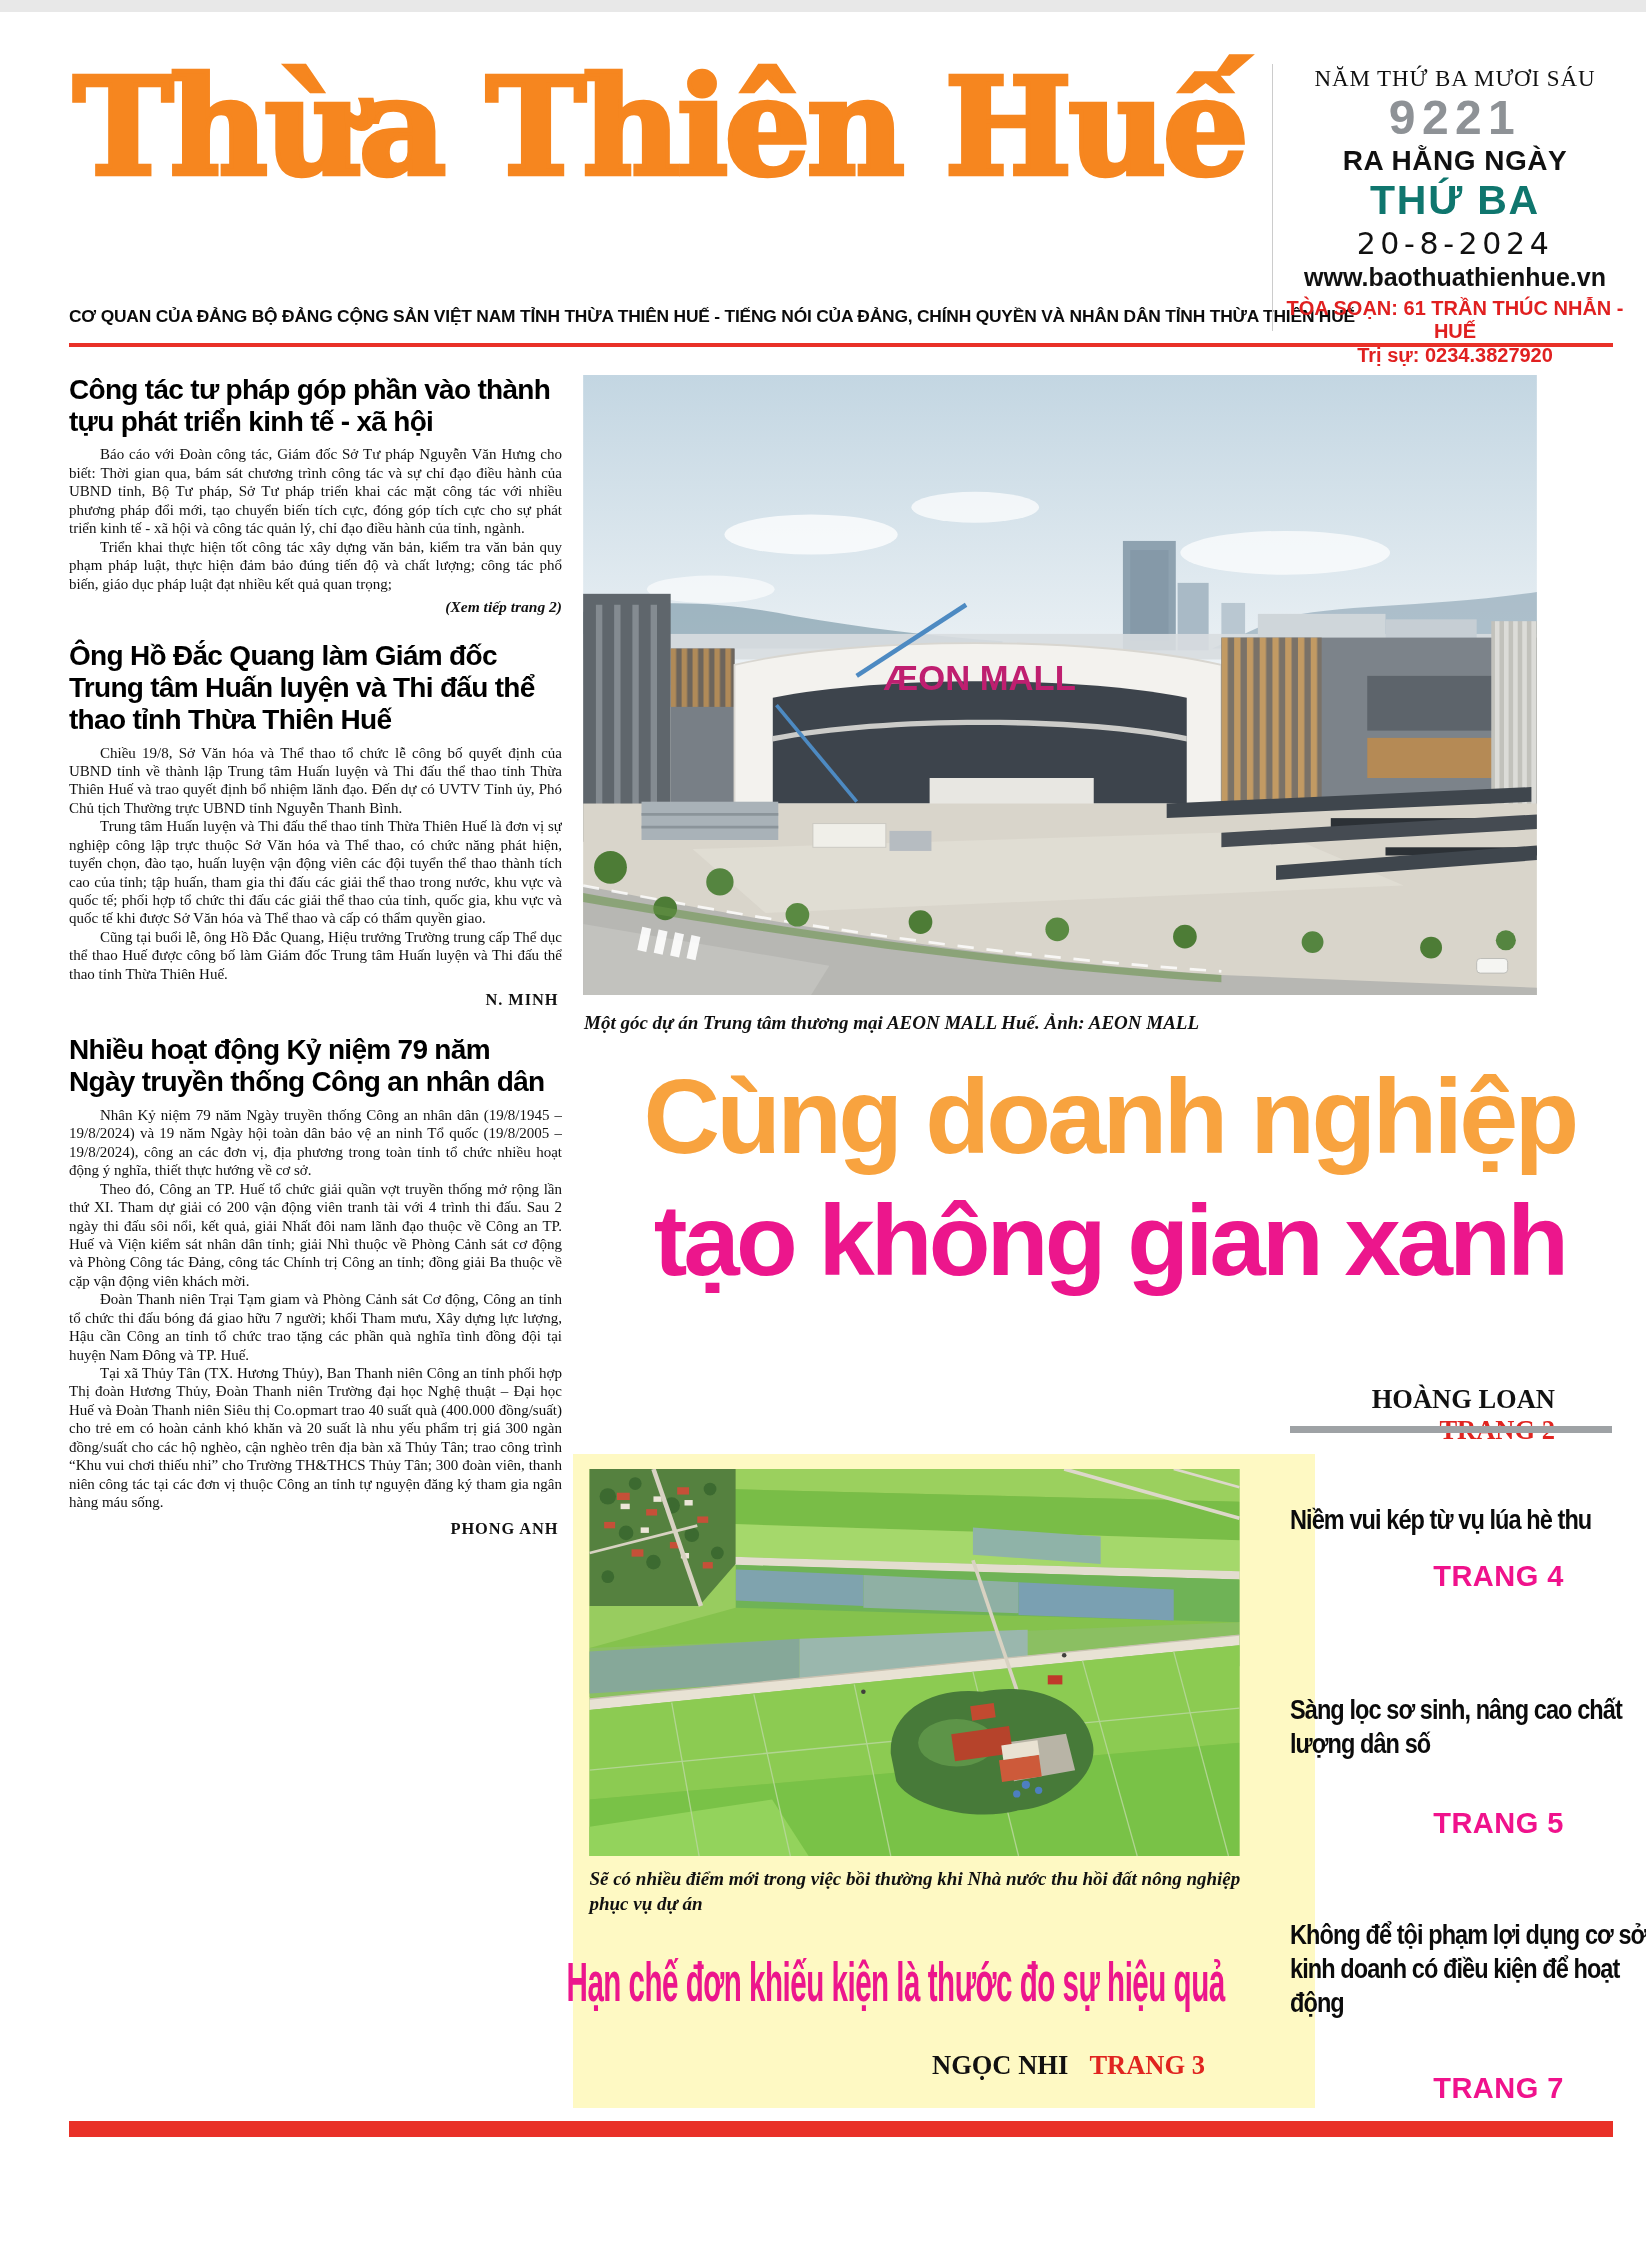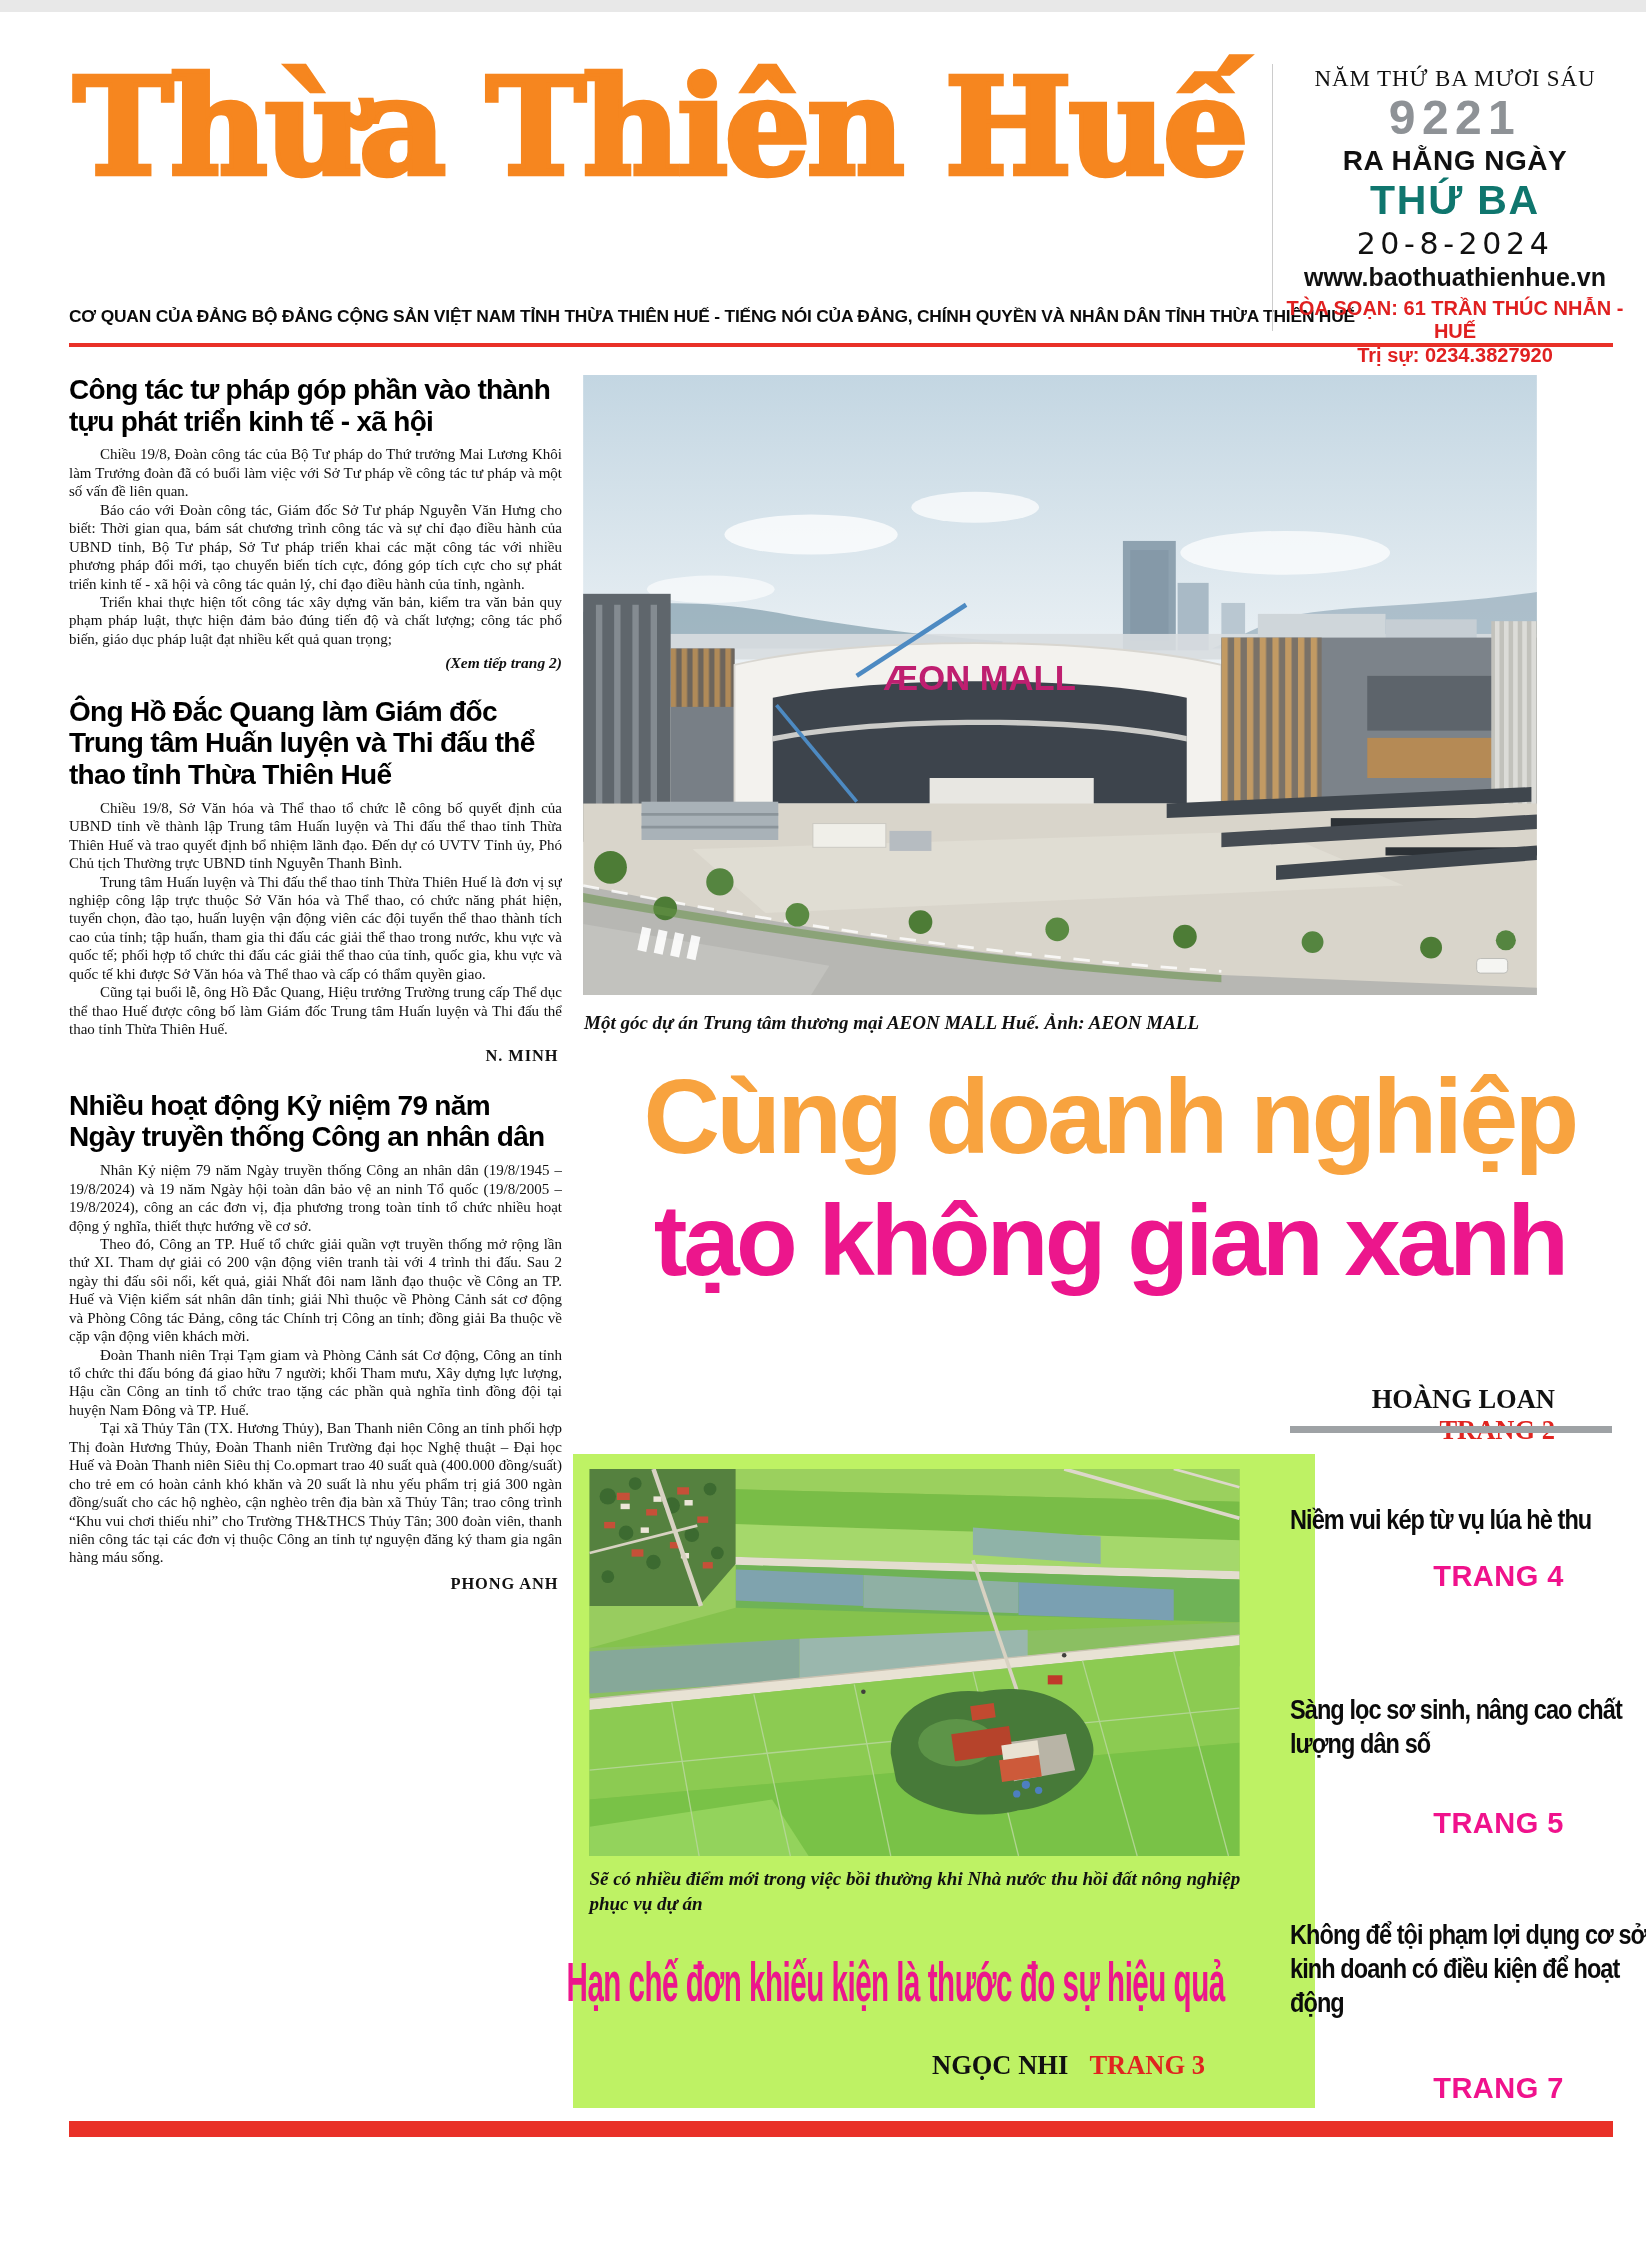--- a/index.html
+++ b/index.html
@@ -44,21 +44,21 @@
   .headline1{position:absolute;left:582px;top:1047px;width:1055px;text-align:center;
     font-family:"Liberation Sans",sans-serif;font-weight:900;}
   .headline1 .l1{display:block;font-size:106px;line-height:1.08;letter-spacing:-3.7px;color:#F8A33F;}
   .headline1 .l2{display:block;font-size:101px;line-height:1.08;letter-spacing:-3.7px;color:#EC168C;margin-top:12.8px;}
   .byline1{position:absolute;left:1261px;top:1372px;width:294px;text-align:right;
     font-size:26.5px;font-weight:bold;}
   .byline1 .pg{color:#E02420;margin-left:12.8px;}
   .gray-rule{position:absolute;left:1290px;top:1414px;width:322px;height:7.3px;background:#9EA2A5;}
 
   
-  .feature-box{position:absolute;left:573px;top:1442px;width:742px;height:654px;background:#bef264;}
+  .feature-box{position:absolute;left:573px;top:1442px;width:742px;height:654px;background:#fef9c3;}
   .photo2{position:absolute;left:16.4px;top:14.6px;width:651px;height:387px;overflow:hidden;}
   .caption2{position:absolute;left:16.4px;top:413px;width:685px;
     font-size:19px;font-weight:bold;font-style:italic;line-height:1.3;}
   .feature-headline{position:absolute;left:0;top:512px;width:100%;text-align:left;}
   .feature-headline span{display:inline-block;font-family:"Liberation Sans",sans-serif;
     font-weight:900;font-size:29px;letter-spacing:-0.5px;color:#EC168C;
     transform:scale(1.02,1.9);transform-origin:center center;white-space:nowrap;}
   .byline2{position:absolute;left:0;top:596px;width:632px;text-align:right;font-size:26.5px;font-weight:bold;}
   .byline2 .pg{color:#E02420;margin-left:14.6px;}
 
@@ -93,21 +93,20 @@
     <div class="info-address">TÒA SOẠN: 61 TRẦN THÚC NHẪN - HUẾ</div>
     <div class="info-phone">Trị sự: 0234.3827920</div>
   </div>
 
   <div class="header-rule"></div>
 
   <div class="left-col">
 
     <div class="article">
       <h2 class="article-title headline-sans">Công tác tư pháp góp phần vào thành tựu phát triển kinh tế - xã hội</h2>
-      <p class="body-p">Chiều 19/8, Đoàn công tác của Bộ Tư pháp do Thứ trưởng Mai Lương Khôi làm Trưởng đoàn đã có buổi làm việc với Sở Tư pháp về công tác tư pháp và một số vấn đề liên quan.</p>
       <p class="body-p">Báo cáo với Đoàn công tác, Giám đốc Sở Tư pháp Nguyễn Văn Hưng cho biết: Thời gian qua, bám sát chương trình công tác và sự chỉ đạo điều hành của UBND tỉnh, Bộ Tư pháp, Sở Tư pháp triển khai các mặt công tác với nhiều phương pháp đổi mới, tạo chuyển biến tích cực, đóng góp tích cực cho sự phát triển kinh tế - xã hội và công tác quản lý, chỉ đạo điều hành của tỉnh, ngành.</p>
       <p class="body-p">Triển khai thực hiện tốt công tác xây dựng văn bản, kiểm tra văn bản quy phạm pháp luật, thực hiện đảm bảo đúng tiến độ và chất lượng; công tác phổ biến, giáo dục pháp luật đạt nhiều kết quả quan trọng;</p>
       <p class="continuation">(Xem tiếp trang 2)</p>
     </div>
 
     <div class="article">
       <h2 class="article-title headline-sans">Ông Hồ Đắc Quang làm Giám đốc Trung tâm Huấn luyện và Thi đấu thể thao tỉnh Thừa Thiên Huế</h2>
       <p class="body-p">Chiều 19/8, Sở Văn hóa và Thể thao tổ chức lễ công bố quyết định của UBND tỉnh về thành lập Trung tâm Huấn luyện và Thi đấu thể thao tỉnh Thừa Thiên Huế và trao quyết định bổ nhiệm lãnh đạo. Đến dự có UVTV Tỉnh ủy, Phó Chủ tịch Thường trực UBND tỉnh Nguyễn Thanh Bình.</p>
       <p class="body-p">Trung tâm Huấn luyện và Thi đấu thể thao tỉnh Thừa Thiên Huế là đơn vị sự nghiệp công lập trực thuộc Sở Văn hóa và Thể thao, có chức năng phát hiện, tuyển chọn, đào tạo, huấn luyện vận động viên các đội tuyển thể thao thành tích cao của tỉnh; tập huấn, tham gia thi đấu các giải thể thao trong nước, khu vực và quốc tế; phối hợp tổ chức thi đấu các giải thể thao của tỉnh, quốc gia, khu vực và quốc tế khi được Sở Văn hóa và Thể thao và cấp có thẩm quyền giao.</p>
       <p class="body-p">Cũng tại buổi lễ, ông Hồ Đắc Quang, Hiệu trưởng Trường trung cấp Thể dục thể thao Huế được công bố làm Giám đốc Trung tâm Huấn luyện và Thi đấu thể thao tỉnh Thừa Thiên Huế.</p>

